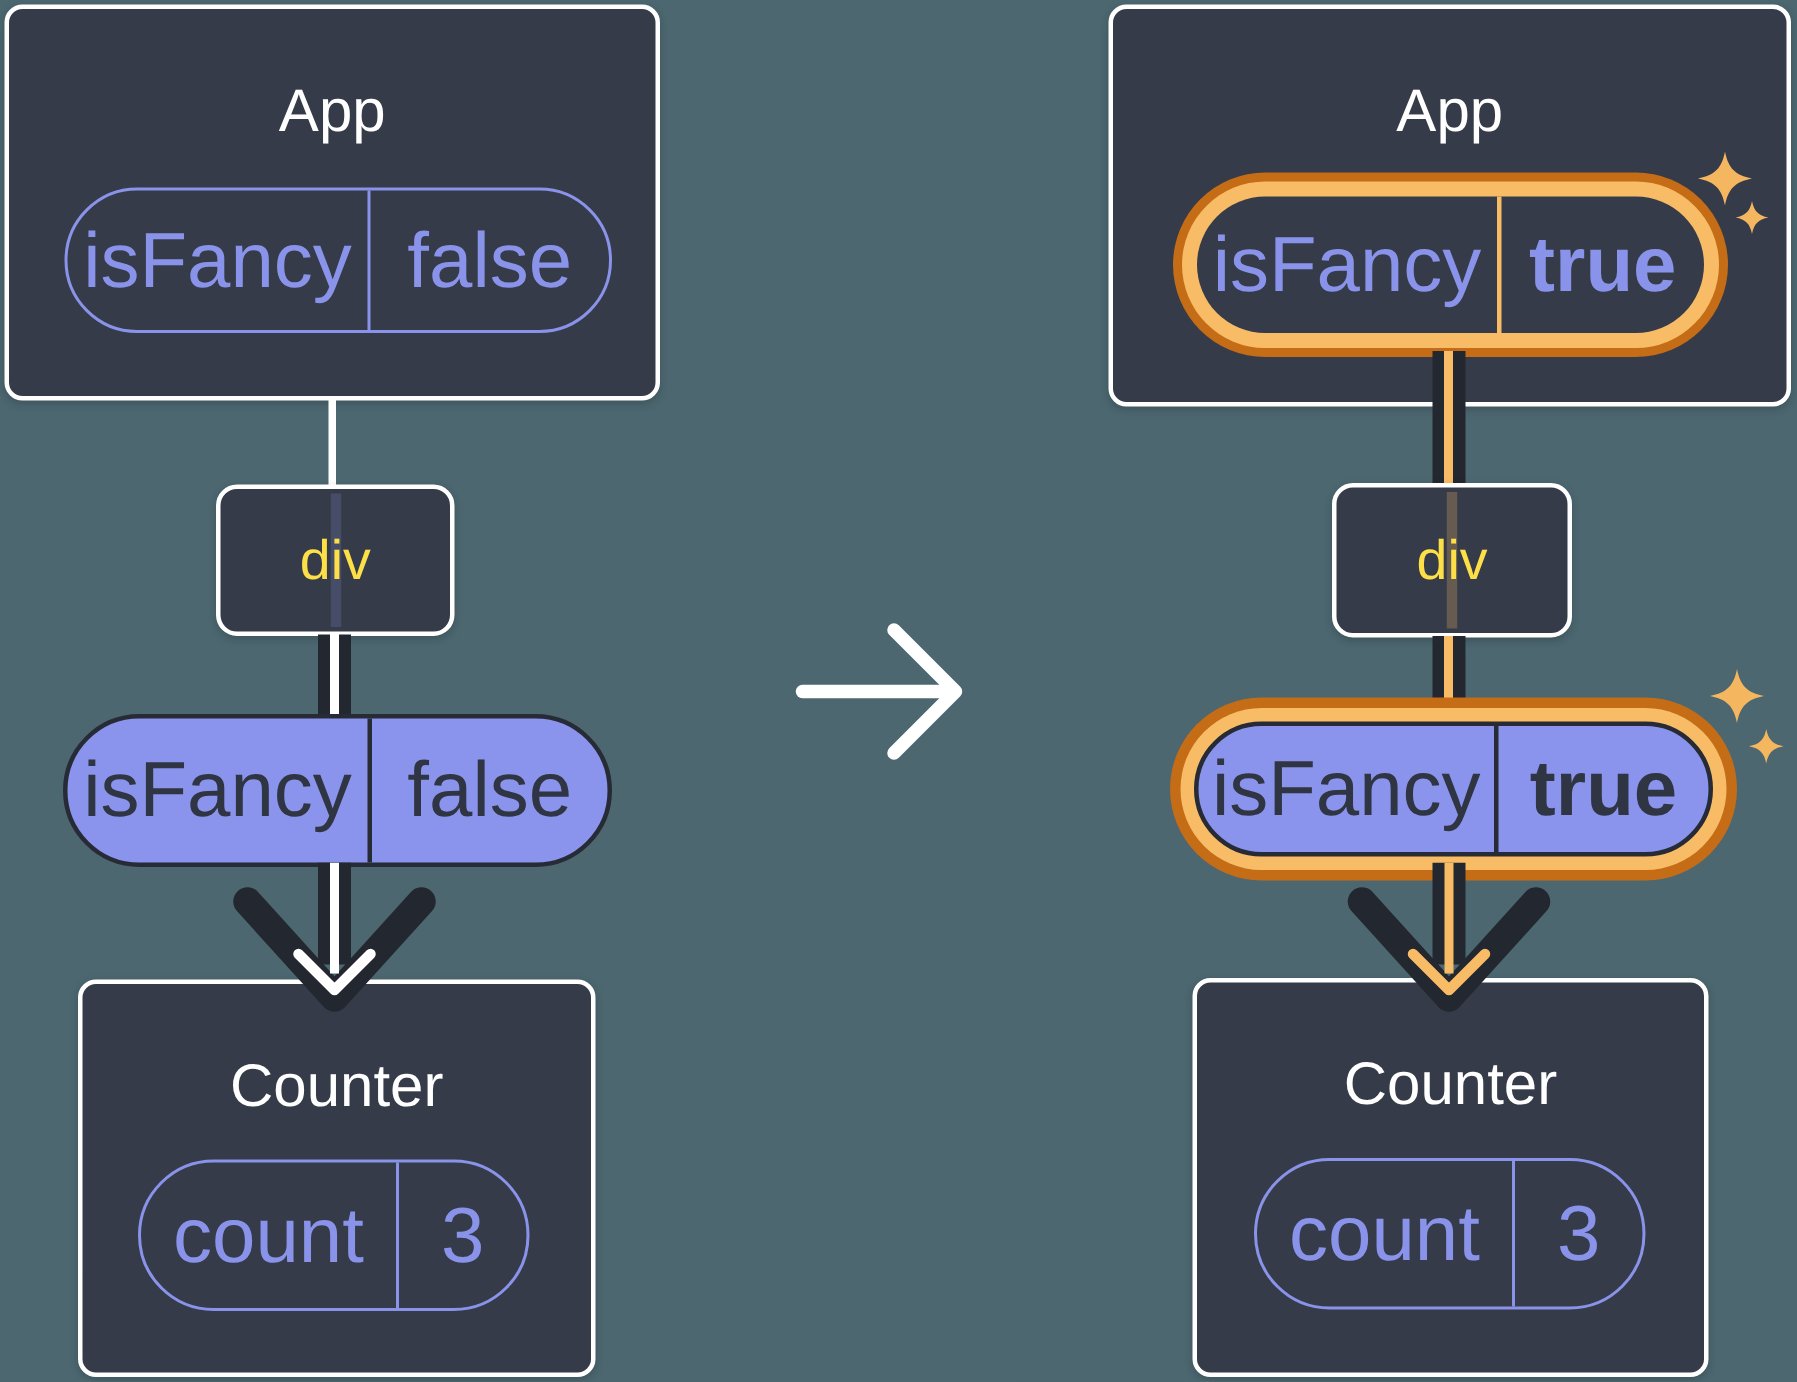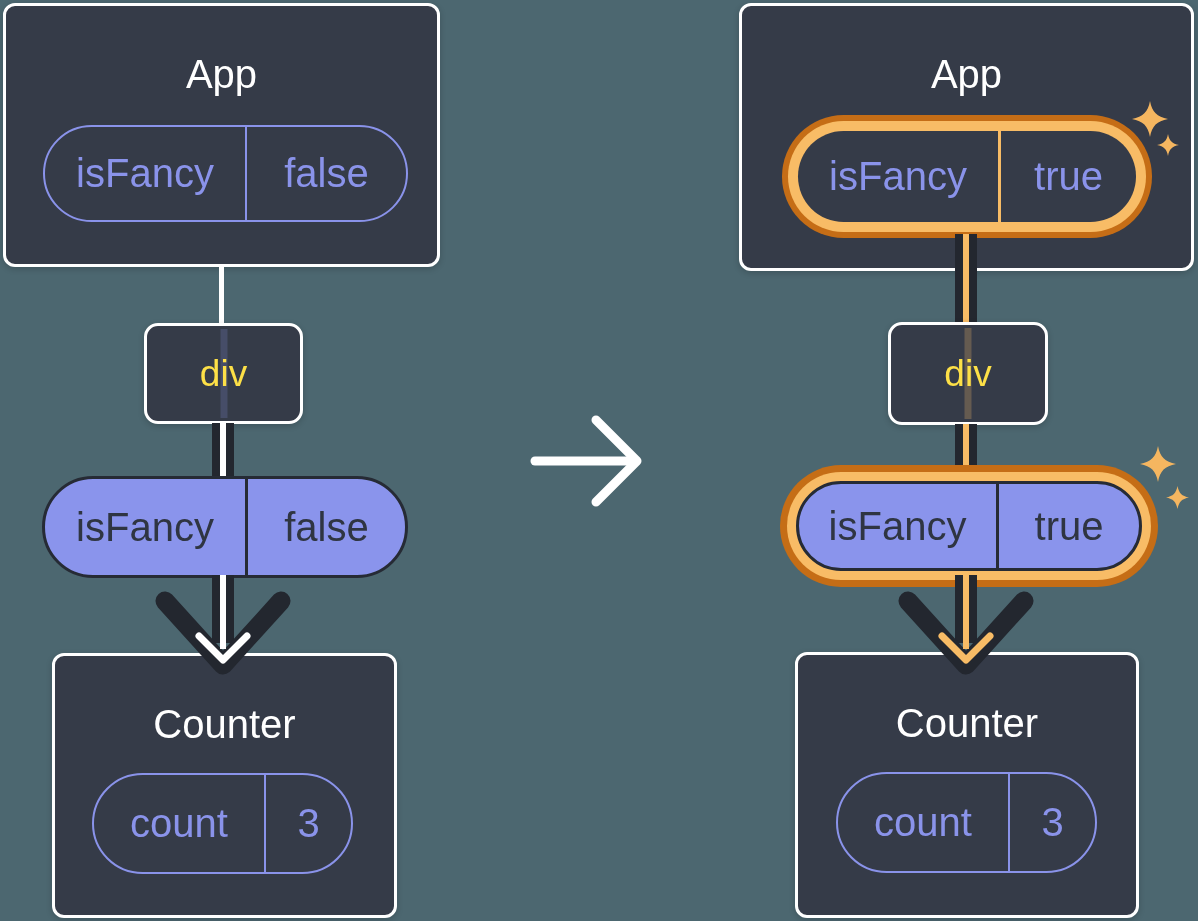--- a/index.html
+++ b/index.html
@@ -12,24 +12,24 @@
         font-size:40px;font-weight:500;line-height:44px;}
   .div-card .div-label{position:absolute;inset:0;display:flex;align-items:center;justify-content:center;
         color:#fde047;font-size:37px;font-weight:500;}
   .div-stripe{position:absolute;left:50%;top:3px;bottom:3px;width:7px;transform:translateX(-50%);}
 
   .pill{position:absolute;display:flex;align-items:stretch;box-sizing:border-box;}
   .pill-outline{border:2.5px solid #8A93EA;border-radius:60px;color:#8A93EA;}
   .pill-outline .cell-k{border-right:2.5px solid #8A93EA;}
   .pill-fill{background:#8A94EC;border:3px solid #262B35;border-radius:60px;color:#2F3542;}
   .pill-fill .cell-k{border-right:3px solid #262B35;}
-  .cell{display:flex;align-items:center;justify-content:center;font-size:40px;}
+  .cell{display:flex;align-items:center;justify-content:center;font-size:52px;}
   .cell-k{flex:0 0 var(--kw,200px);}
   .cell-v{flex:1;}
-  .bold{font-weight:400;}
+  .bold{font-weight:700;}
 
   .ring-outer{position:absolute;background:#C56D16;border-radius:62px;box-sizing:border-box;}
   .ring-mid{width:100%;height:100%;background:#F8BC66;box-sizing:border-box;}
   .ring-inner{width:100%;height:100%;display:flex;box-sizing:border-box;}
   .ring-inner.dark{background:#353B48;color:#8A93EA;}
   .ring-inner.dark .cell-k{border-right:3px solid #F8BC66;}
   .ring-inner.purple{background:#8A94EC;border:3px solid #262B35;color:#2F3542;}
   .ring-inner.purple .cell-k{border-right:3px solid #262B35;}
 
   .vline{position:absolute;}

